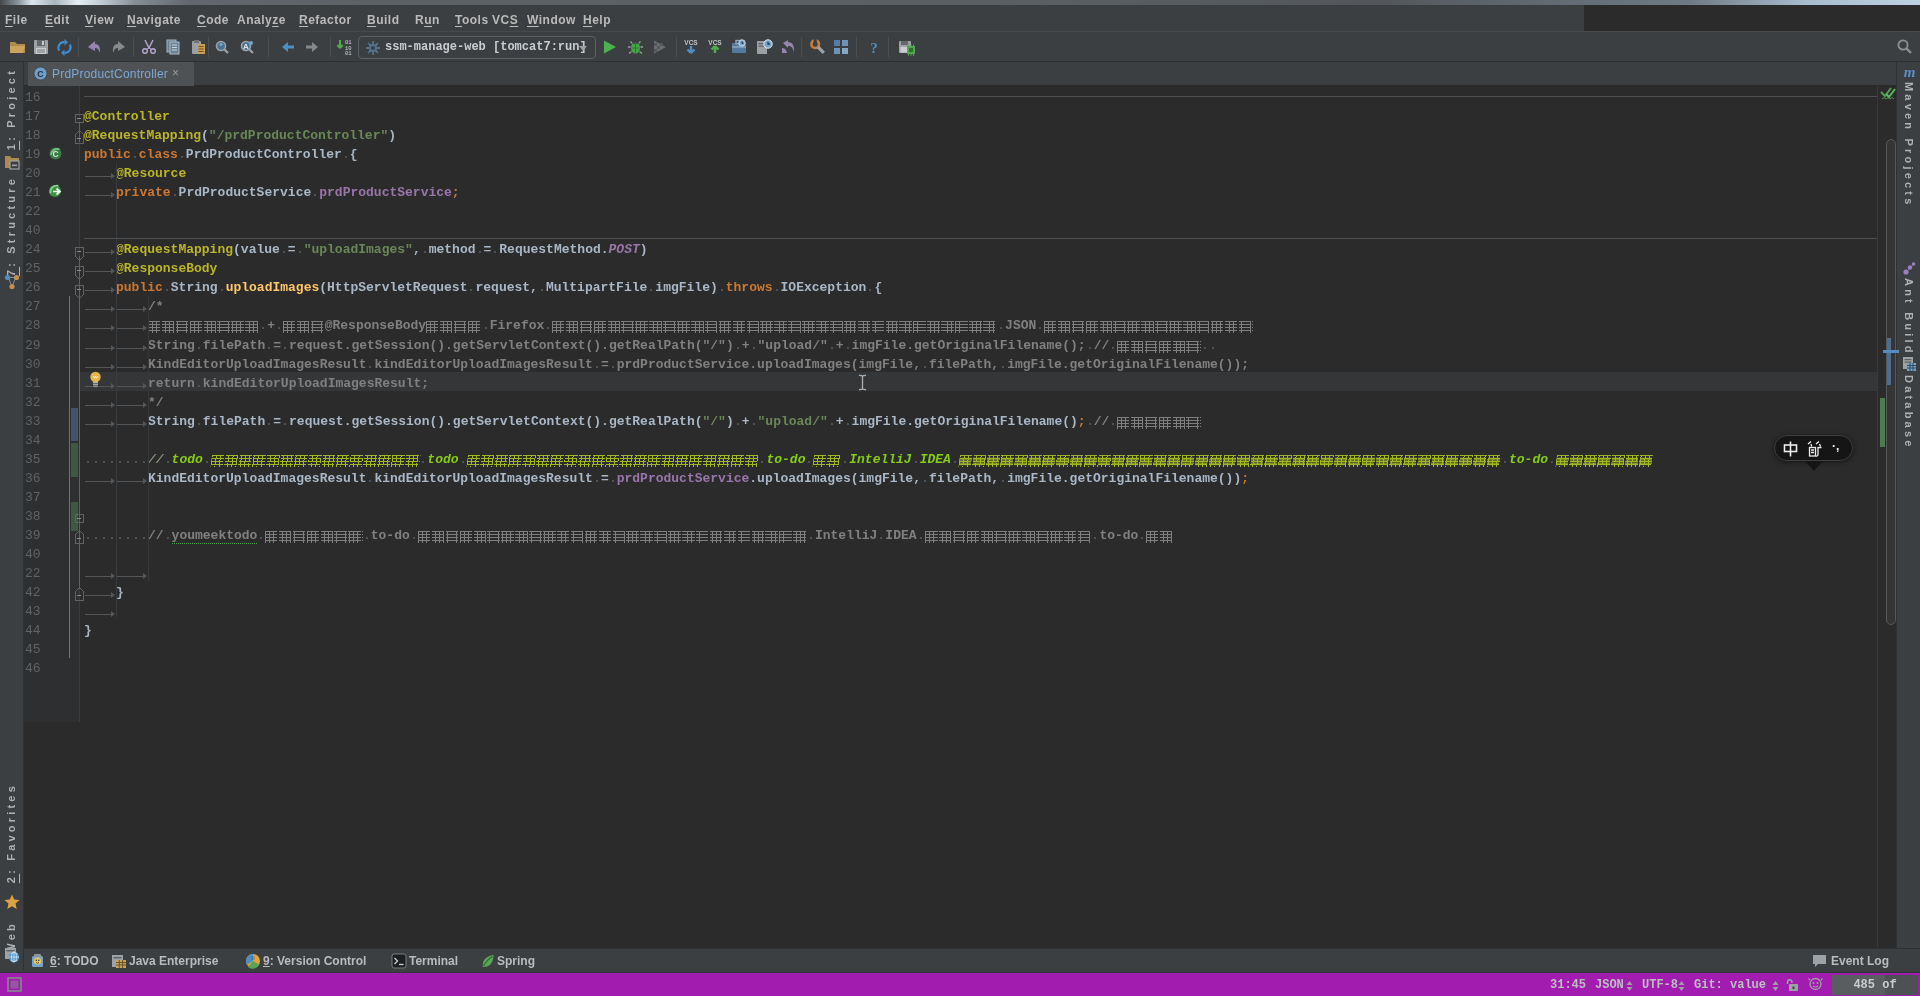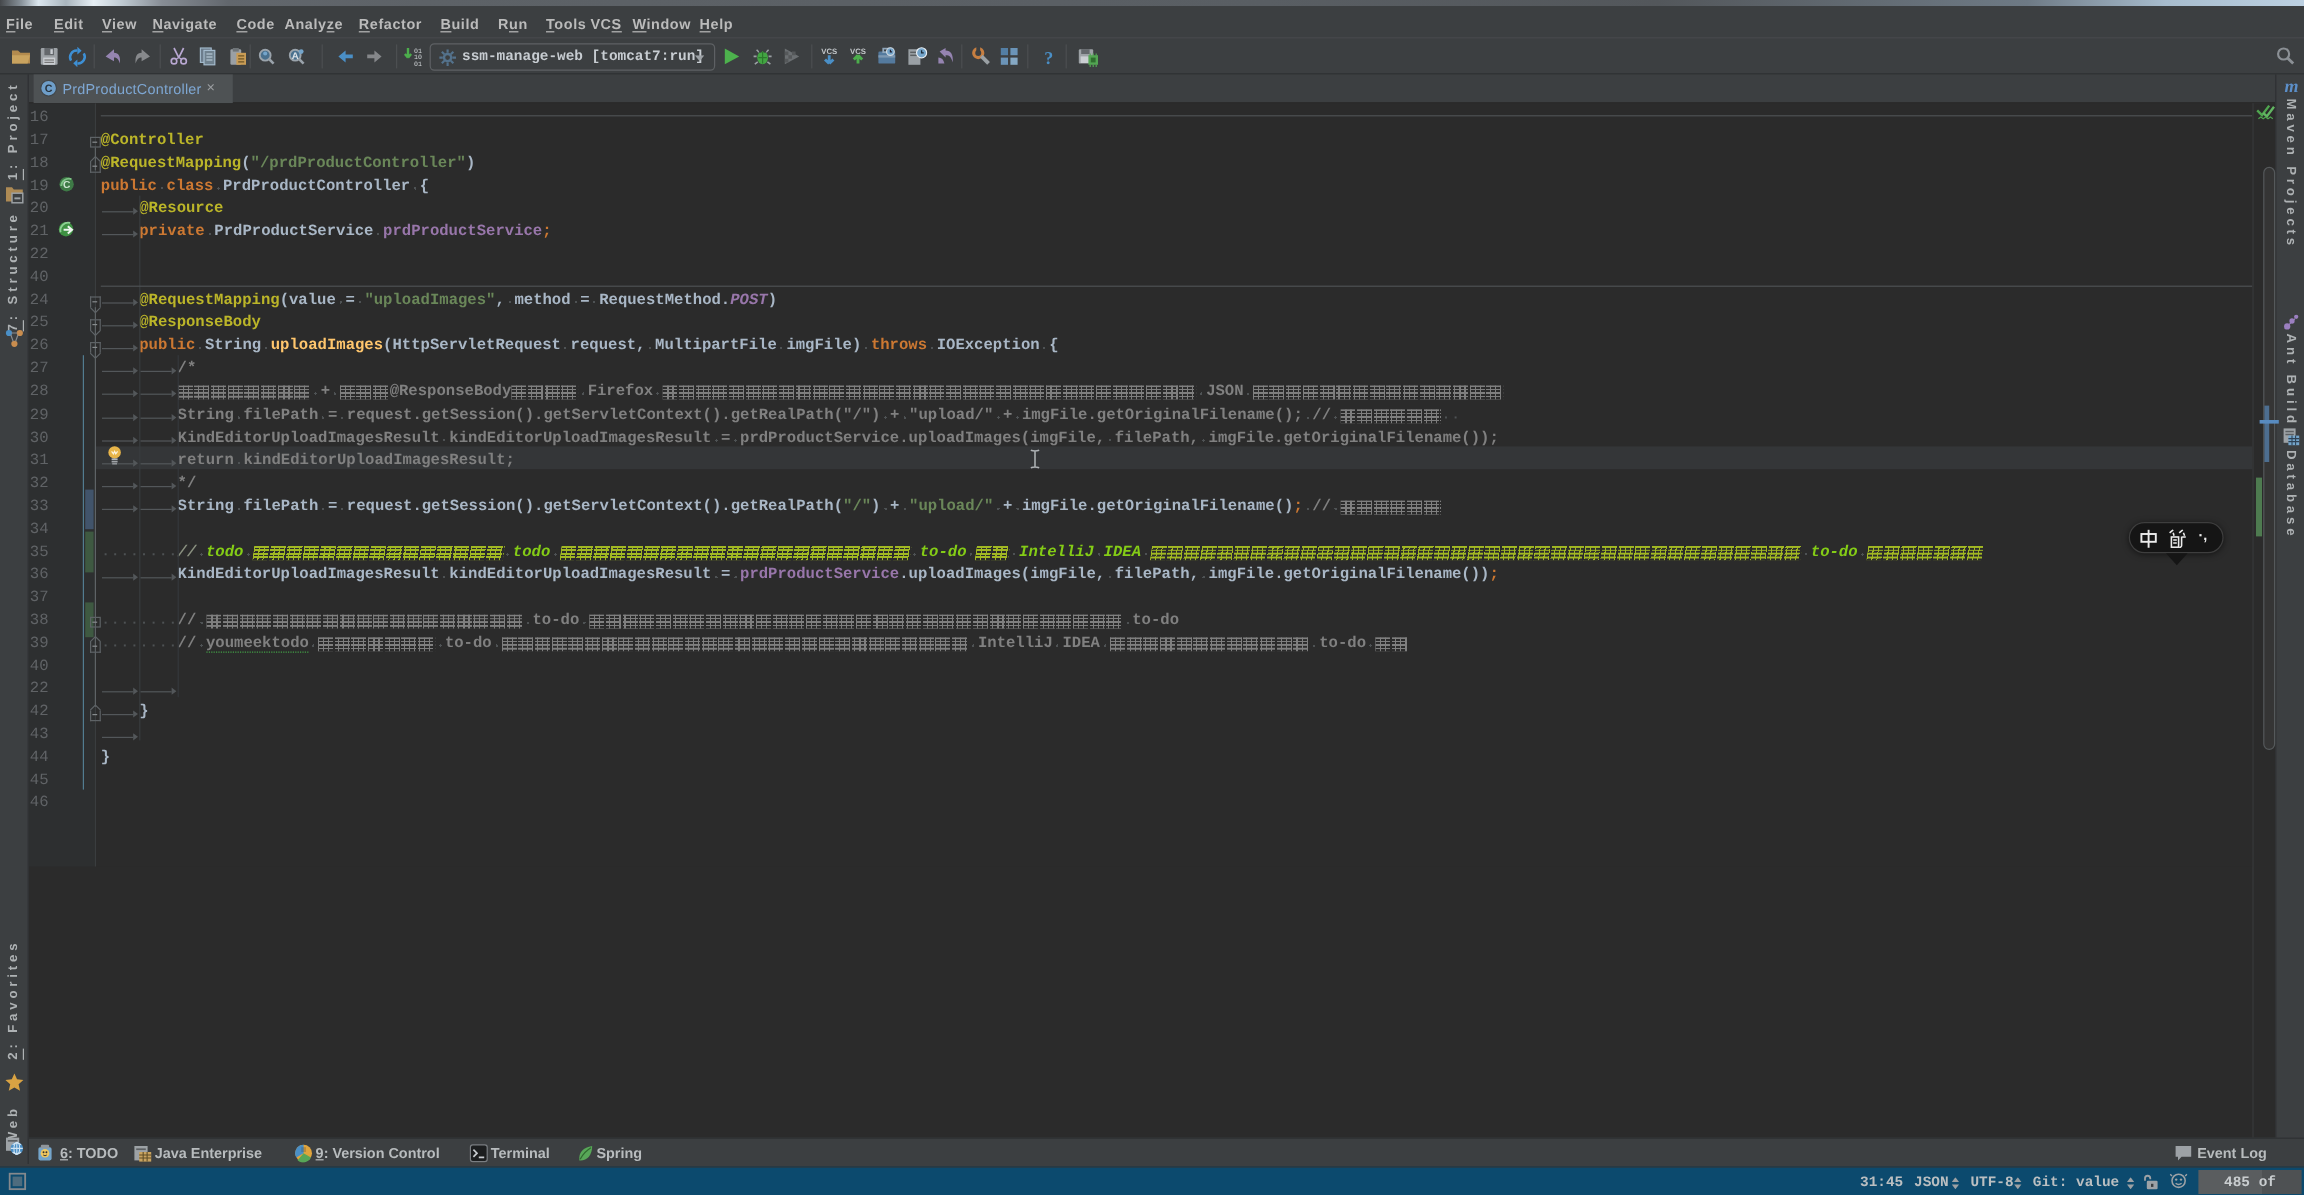--- a/index.html
+++ b/index.html
@@ -1,33 +1,33 @@
 <!DOCTYPE html>
 <html><head><meta charset="utf-8"><style>
 *{margin:0;padding:0;box-sizing:border-box}
 html,body{width:1920px;height:996px;overflow:hidden;background:#2b2b2b;font-family:"Liberation Sans",sans-serif}
 .abs{position:absolute}
 #top{position:absolute;left:0;top:0;width:1920px;height:5px;background:linear-gradient(90deg,#45484b 0px,#8a949c 18px,#dbe6ee 32px,#aab6be 55px,#e6eef4 78px,#c2cdd5 100px,#878d95 135px,#62676d 190px,#5d6267 350px,#595e63 55%,#53575b 72%,#6e7a85 88%,#a7bccd 94%,#bdd1e2 100%)}
-#menubar{position:absolute;left:0;top:5px;width:1920px;height:26px;background:#3c3f41;color:#bbbbbb;font-size:12px;font-weight:bold;letter-spacing:.5px}
+#menubar{position:absolute;left:0;top:5px;width:1584px;height:26px;background:#3c3f41;color:#bbbbbb;font-size:12px;font-weight:bold;letter-spacing:.5px}
 #menubar span{position:absolute;top:8px}
 #menubar u{text-decoration:underline;text-underline-offset:2px}
 #toolbar{position:absolute;left:0;top:31px;width:1920px;height:31px;background:#3c3f41;border-top:1px solid #474a4c;border-bottom:1px solid #2f3133}
 .ti{position:absolute;top:7px}
 .tsep{position:absolute;top:5px;width:1px;height:20px;background:#4c4f51}
 #runbox{position:absolute;left:358px;top:4px;width:238px;height:23px;border:1px solid #5e6164;border-radius:4px;color:#c8cdd2;font-weight:bold;font-size:12px;font-family:"Liberation Mono",monospace;white-space:nowrap}
 #tabbar{position:absolute;left:24px;top:62px;width:1872px;height:24px;background:#3c3f41;border-bottom:1px solid #2b2b2b}
 #tab1{position:absolute;left:4px;top:0;width:166px;height:24px;background:#4e5254;color:#7ea7d3;font-size:12px;letter-spacing:.2px}
 #leftbar{position:absolute;left:0;top:62px;width:24px;height:908px;background:#3c3f41;border-right:1px solid #2f3133;z-index:3}
 #rightbar{position:absolute;left:1896px;top:62px;width:24px;height:908px;background:#3c3f41;border-left:1px solid #2f3133}
 .vl{writing-mode:vertical-rl;transform:rotate(180deg);color:#aeb2b4;font-size:11px;font-weight:bold;position:absolute;left:5px;letter-spacing:3.2px}
 .vr{writing-mode:vertical-rl;color:#aeb2b4;font-size:11px;font-weight:bold;position:absolute;left:6px;letter-spacing:3.2px}
 .vl u,.vr u{text-underline-offset:2px}
 #botbar{position:absolute;left:0;top:948px;width:1920px;height:24px;background:#3c3f41;border-top:1px solid #2f3133;color:#b8bcbe;font-size:12px;font-weight:bold}
 #botbar span{position:absolute;top:5px}
-#statusbar{position:absolute;left:0;top:972px;width:1920px;height:24px;background:#0c4a6e;border-top:1px solid #323537;color:#bbbfc1;font:bold 12px "Liberation Mono",monospace}
+#statusbar{position:absolute;left:0;top:972px;width:1920px;height:24px;background:#a21caf;border-top:1px solid #323537;color:#bbbfc1;font:bold 12px "Liberation Mono",monospace}
 #statusbar span{position:absolute;top:5px}
 #editor{position:absolute;left:24px;top:86px;width:1853px;height:636px;background:#2b2b2b;overflow:hidden}
 #gutter{position:absolute;left:0;top:0;width:55px;height:862px;background:#2d2f30}
 #gutsep{position:absolute;left:55px;top:0;width:1px;height:862px;background:#3a3d3f}
 .ln{position:absolute;left:0;height:19px;line-height:19px;color:#606366;font:13px "Liberation Mono",monospace;text-align:right;width:16.5px}
 .cl{position:absolute;left:60px;height:19px;line-height:19px;white-space:nowrap;font:bold 13px "Liberation Mono",monospace;color:#a9b7c6}
 
 .k{color:#cc7832}.a{color:#bbb529}.s{color:#6a8759}.c{color:#808080}.f{color:#9876aa}
 .m{color:#ffc66d}.sc{color:#cc7832}.st{color:#9876aa;font-style:italic}.si{font-style:italic}
 .t{color:#84cc16;font-style:italic}
@@ -312,21 +312,20 @@
 <div class="cl" style="top:232.4px"><i class="tb"></i><i class="tb"></i><i class="cj c" style="width:111.2px"></i><i class="sp"></i><span class="c">+</span><i class="sp"></i><i class="cj c" style="width:41.7px"></i><span class="c">@ResponseBody</span><i class="cj c" style="width:55.6px"></i><i class="sp"></i><span class="c">Firefox</span><i class="sp"></i><i class="cj c" style="width:444.8px"></i><i class="sp"></i><span class="c">JSON</span><i class="sp"></i><i class="cj c" style="width:208.5px"></i></div>
 <div class="cl" style="top:251.5px"><i class="tb"></i><i class="tb"></i><span class="c">String</span><i class="sp"></i><span class="c">filePath</span><i class="sp"></i><span class="c">=</span><i class="sp"></i><span class="c">request.getSession().getServletContext().getRealPath("/")</span><i class="sp"></i><span class="c">+</span><i class="sp"></i><span class="c">"upload/"</span><i class="sp"></i><span class="c">+</span><i class="sp"></i><span class="c">imgFile.getOriginalFilename();</span><i class="sp"></i><span class="c">//</span><i class="sp"></i><i class="cj c" style="width:83.4px"></i><i class="ld" style="width:16px"></i></div>
 <div class="cl" style="top:270.5px"><i class="tb"></i><i class="tb"></i><span class="c">KindEditorUploadImagesResult</span><i class="sp"></i><span class="c">kindEditorUploadImagesResult</span><i class="sp"></i><span class="c">=</span><i class="sp"></i><span class="c">prdProductService.uploadImages(imgFile,</span><i class="sp"></i><span class="c">filePath,</span><i class="sp"></i><span class="c">imgFile.getOriginalFilename());</span></div>
 <div class="cl" style="top:289.5px"><i class="tb"></i><i class="tb"></i><span class="c">return</span><i class="sp"></i><span class="c">kindEditorUploadImagesResult;</span></div>
 <div class="cl" style="top:308.5px"><i class="tb"></i><i class="tb"></i><span class="c">*/</span></div>
 <div class="cl" style="top:327.5px"><i class="tb"></i><i class="tb"></i><span>String</span><i class="sp"></i><span>filePath</span><i class="sp"></i><span>=</span><i class="sp"></i><span>request.getSession().getServletContext().getRealPath(</span><span class="s">"/"</span><span>)</span><i class="sp"></i><span>+</span><i class="sp"></i><span class="s">"upload/"</span><i class="sp"></i><span>+</span><i class="sp"></i><span>imgFile.getOriginalFilename()</span><span class="sc">;</span><i class="sp"></i><span class="c">//</span><i class="sp"></i><i class="cj c" style="width:83.4px"></i></div>
 <div class="cl" style="top:346.6px"></div>
 <div class="cl" style="top:365.6px"><i class="ld" style="width:64px"></i><span class="ci">//</span><i class="sp"></i><span class="t">todo</span><i class="sp"></i><i class="cj t" style="width:208.5px"></i><i class="sp"></i><span class="t">todo</span><i class="sp"></i><i class="cj t" style="width:291.9px"></i><i class="sp"></i><span class="t">to-do</span><i class="sp"></i><i class="cj t" style="width:27.8px"></i><i class="sp"></i><span class="t">IntelliJ</span><i class="sp"></i><span class="t">IDEA</span><i class="sp"></i><i class="cj t" style="width:542.1px"></i><i class="sp"></i><span class="t">to-do</span><i class="sp"></i><i class="cj t" style="width:97.3px"></i></div>
 <div class="cl" style="top:384.6px"><i class="tb"></i><i class="tb"></i><span>KindEditorUploadImagesResult</span><i class="sp"></i><span>kindEditorUploadImagesResult</span><i class="sp"></i><span>=</span><i class="sp"></i><span class="f">prdProductService</span><span>.uploadImages(imgFile,</span><i class="sp"></i><span>filePath,</span><i class="sp"></i><span>imgFile.getOriginalFilename())</span><span class="sc">;</span></div>
 <div class="cl" style="top:403.6px"></div>
-<div class="cl" style="top:422.6px"><i class="ld" style="width:64px"></i><span class="c">//</span><i class="sp"></i><i class="cj c" style="width:264.1px"></i><i class="sp"></i><span class="c">to-do</span><i class="sp"></i><i class="cj c" style="width:444.8px"></i><i class="sp"></i><span class="c">to-do</span></div>
 <div class="cl" style="top:441.7px"><i class="ld" style="width:64px"></i><span class="c">//</span><i class="sp"></i><span class="c u">youmeektodo</span><i class="sp"></i><i class="cj c" style="width:97.3px"></i><i class="sp"></i><span class="c">to-do</span><i class="sp"></i><i class="cj c" style="width:389.2px"></i><i class="sp"></i><span class="c">IntelliJ</span><i class="sp"></i><span class="c">IDEA</span><i class="sp"></i><i class="cj c" style="width:166.8px"></i><i class="sp"></i><span class="c">to-do</span><i class="sp"></i><i class="cj c" style="width:27.8px"></i></div>
 <div class="cl" style="top:479.7px"><i class="tb"></i><i class="tb"></i></div>
 <div class="cl" style="top:498.7px"><i class="tb"></i><span>}</span></div>
 <div class="cl" style="top:517.7px"><i class="tb"></i></div>
 <div class="cl" style="top:536.8px"><span>}</span></div>
 <div class="cl" style="top:555.8px"></div>
 <div class="cl" style="top:574.8px"></div>
 
 <div class="ig" style="left:92px;top:77px;height:454px"></div>
 <div class="ig" style="left:124px;top:210px;height:285px;background:#35393c"></div>

